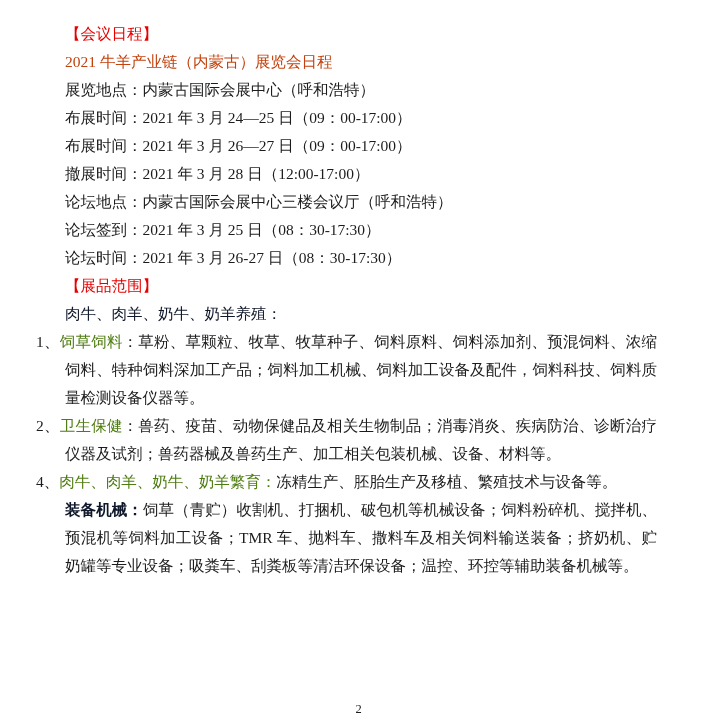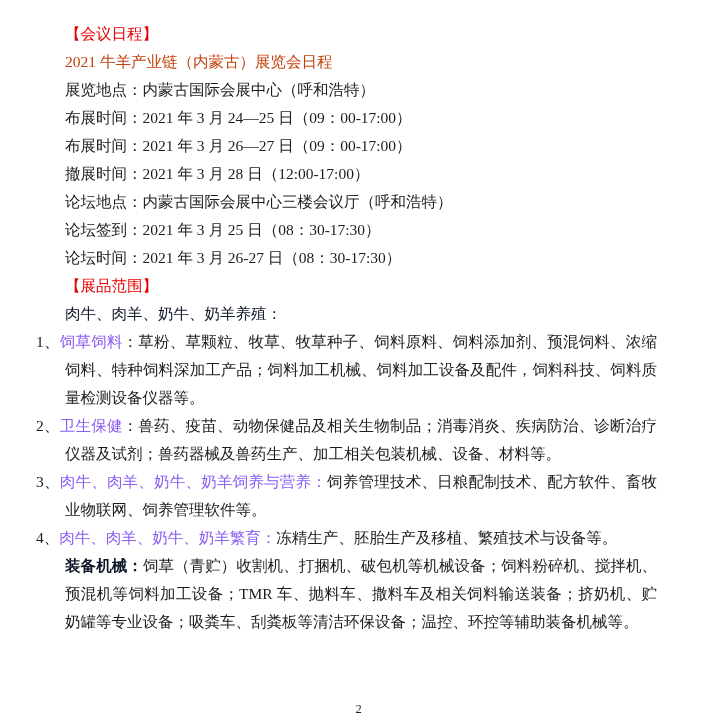--- a/index.html
+++ b/index.html
@@ -39,21 +39,21 @@
   .bold-title {
     color: #c2410c;
     font-weight: bold;
     font-size: 16px;
   }
   .red-bold {
     color: #0f172a;
     font-weight: bold;
   }
   .red-term {
-    color: #8b5cf6;
+    color: #4d7c0f;
   }
   .row { white-space: nowrap; }
   .row-cont { padding-left: 80px; white-space: nowrap; }
   .item {
     padding-left: 29px;
     text-indent: -29px;
     text-align: justify;
   }
   .machinery-par {
     text-align: justify;
@@ -90,21 +90,20 @@
     <div class="row"><span>论坛时间：</span><span>2021 年 3 月 26-27 日（08：30-17:30）</span></div>
 
     <h2 class="red-header">【展品范围】</h2>
 
     <div class="red-bold">肉牛、肉羊、奶牛、奶羊养殖：</div>
 
     <p class="item"><span>1、</span><span class="red-term">饲草饲料</span><span>：</span><span>草粉、草颗粒、牧草、牧草种子、饲料原料、饲料添加剂、预混饲料、浓缩饲料、特种饲料深加工产品；饲料加工机械、饲料加工设备及配件，饲料科技、饲料质量检测设备仪器等。</span></p>
 
     <p class="item"><span>2、</span><span class="red-term">卫生保健</span><span>：</span><span>兽药、疫苗、动物保健品及相关生物制品；消毒消炎、疾病防治、诊断治疗仪器及试剂；兽药器械及兽药生产、加工相关包装机械、设备、材料等。</span></p>
 
-    <p class="item"><span>3、</span><span class="red-term">肉牛、肉羊、奶牛、奶羊饲养与营养：</span><span></span><span>饲养管理技术、日粮配制技术、配方软件、畜牧业物联网、饲养管理软件等。</span></p>
 
     <p class="item"><span>4、</span><span class="red-term">肉牛、肉羊、奶牛、奶羊繁育：</span><span></span><span>冻精生产、胚胎生产及移植、繁殖技术与设备等。</span></p>
 
     <p class="machinery-par"><span class="red-bold">装备机械：</span><span>饲草（青贮）收割机、打捆机、破包机等机械设备；饲料粉碎机、搅拌机、预混机等饲料加工设备；TMR 车、抛料车、撒料车及相关饲料输送装备；挤奶机、贮奶罐等专业设备；吸粪车、刮粪板等清洁环保设备；温控、环控等辅助装备机械等。</span></p>
 
   </div>
 
   <div class="footer">2</div>
 </div>
 

